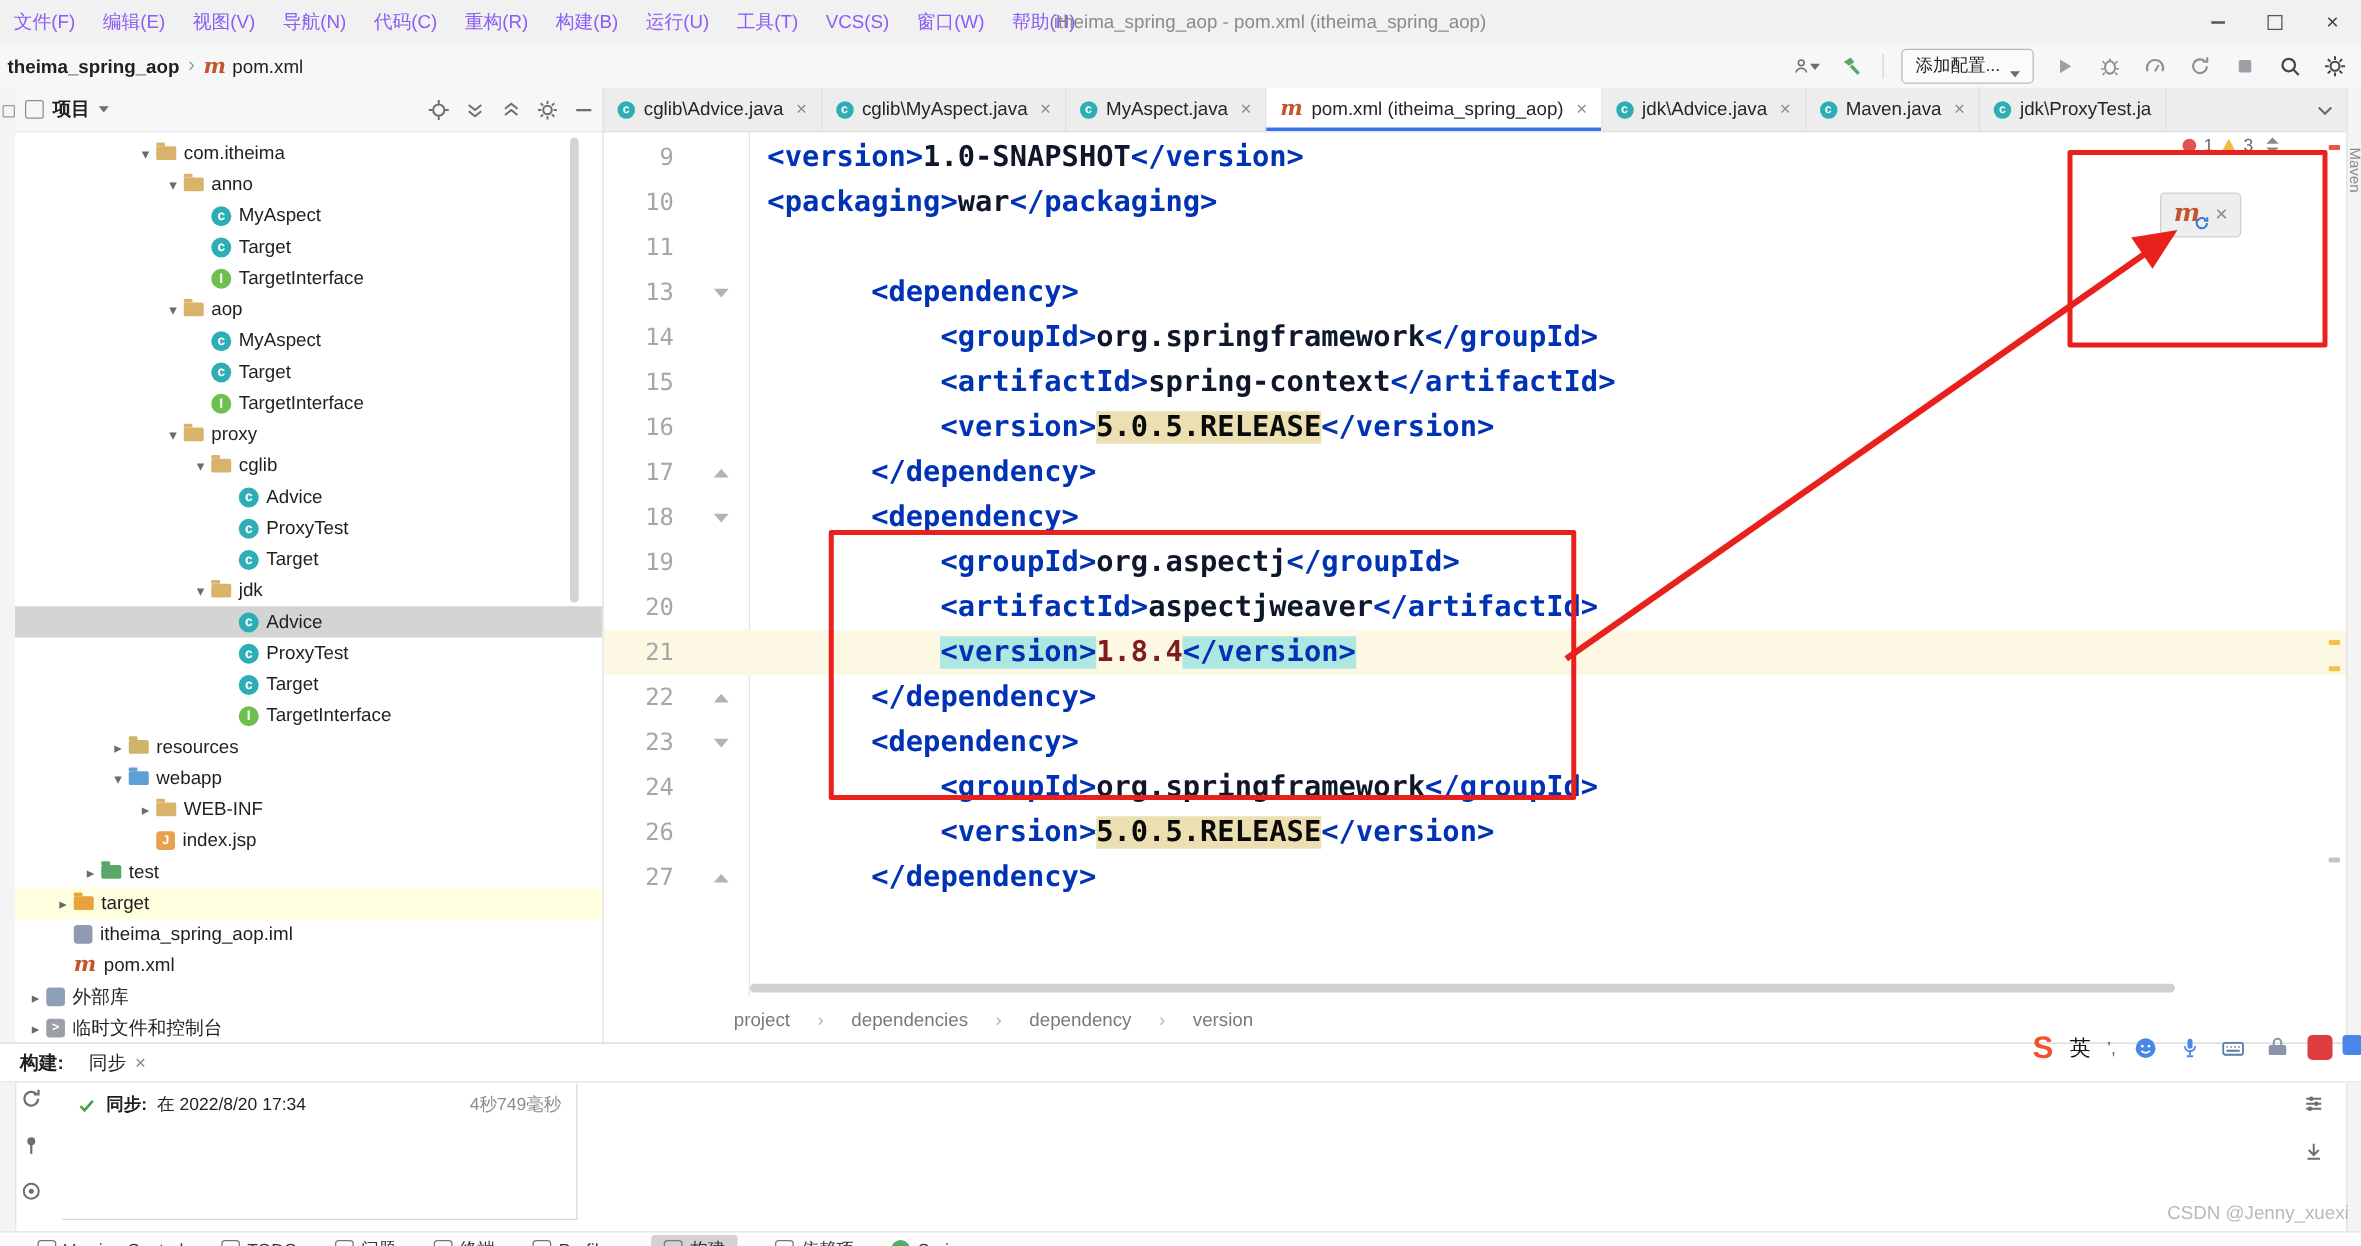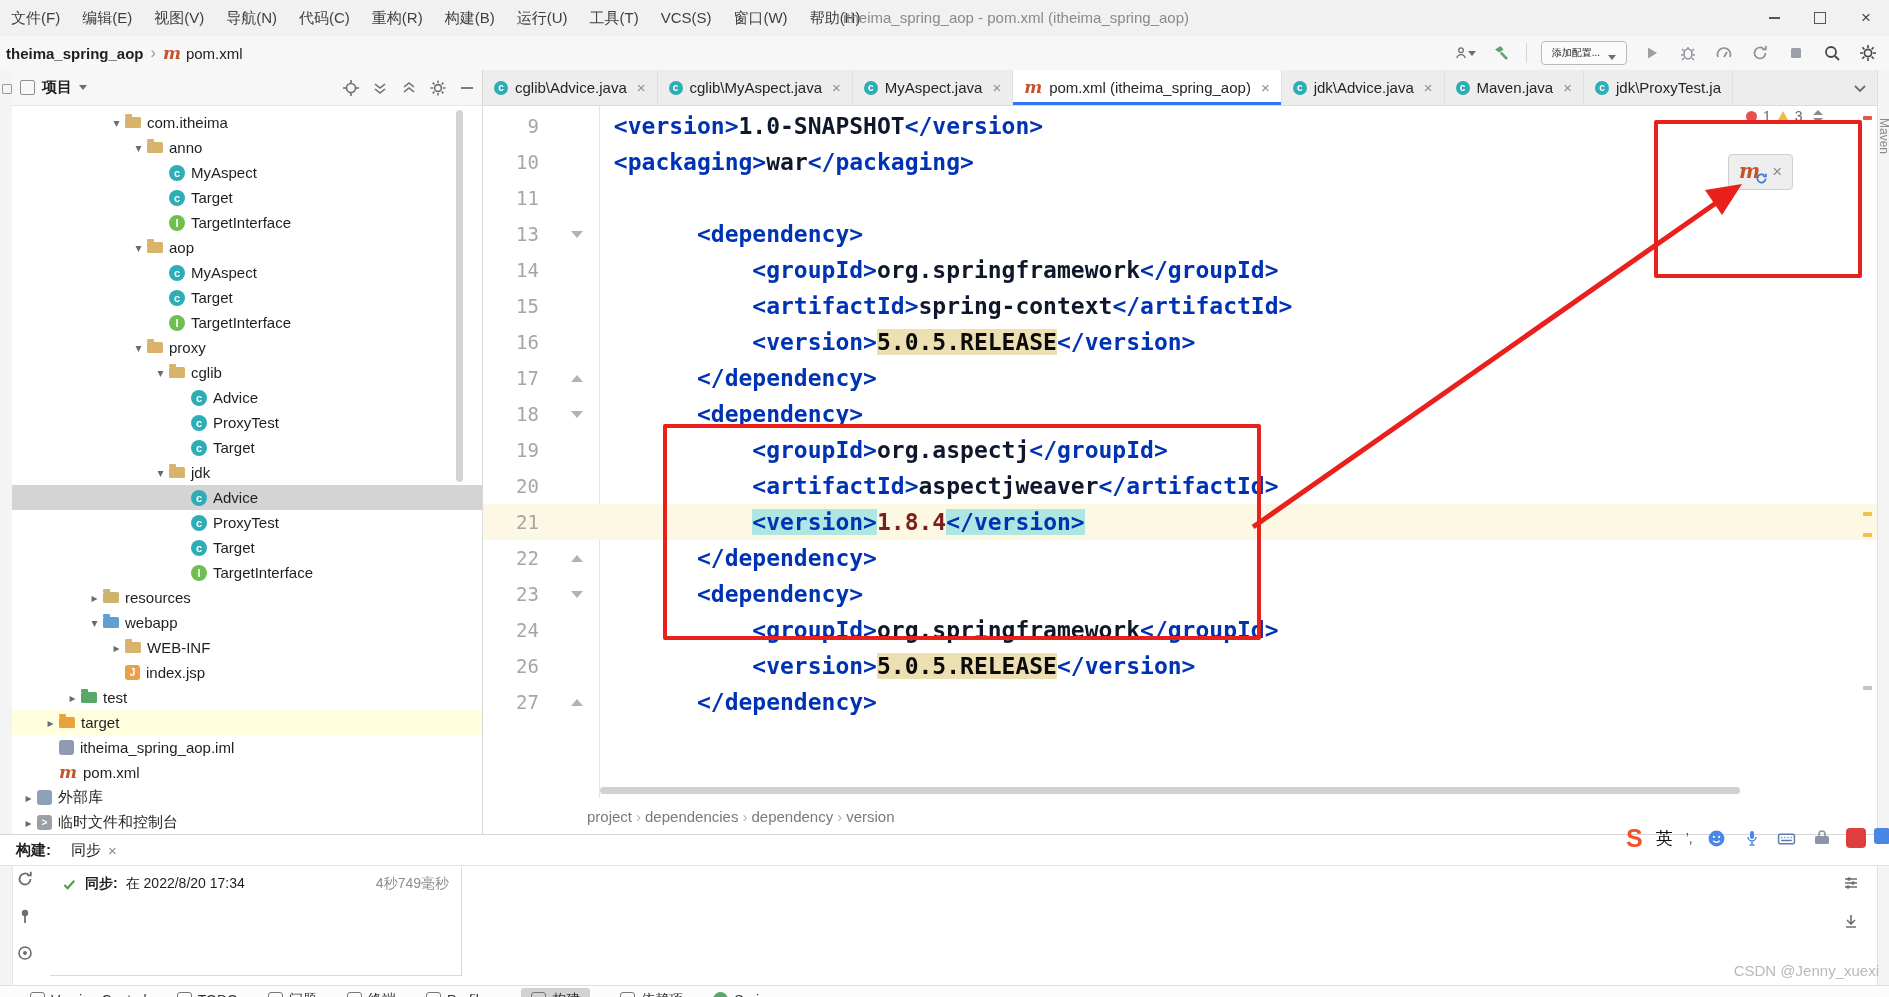--- a/index.html
+++ b/index.html
@@ -2,38 +2,38 @@
 <html><head>
 <meta charset="utf-8">
 <style>
   html,body{margin:0;padding:0;background:#ddd;}
   .app{position:relative;width:1889px;height:997px;overflow:hidden;background:#fff;
        font-family:"Liberation Sans",sans-serif;font-size:15px;color:#1f1f1f;}
 
   
   .titlebar{position:absolute;left:0;top:0;width:1889px;height:36px;background:#f1f1f1;
             border-bottom:1px solid #e3e3e3;display:flex;align-items:center;}
-  .mitem{padding:0 11px;line-height:36px;color:#404040;cursor:default;}
+  .mitem{padding:0 11px;line-height:36px;color:#8b5cf6;cursor:default;}
   .wtitle{position:absolute;left:843px;top:0;line-height:36px;color:#8a8a8a;}
   .wctrls{position:absolute;right:0;top:0;display:flex;}
   .wbtn{width:46px;height:36px;display:flex;align-items:center;justify-content:center;color:#444;}
   .ic-min{width:11px;height:2px;background:#555;display:block;}
   .ic-max{width:10px;height:10px;border:1.5px solid #555;display:block;}
   .ic-x{font-size:17px;color:#444;}
 
   
   .navbar{position:absolute;left:0;top:36px;width:1889px;height:34px;background:#f7f7f7;
           display:flex;align-items:center;}
   .crumb-proj{font-weight:bold;margin-left:6px;}
   .crumb-sep{color:#9a9a9a;margin:0 7px;font-size:16px;}
   .crumb-file{margin-left:5px;}
   .nav-right{position:absolute;right:10px;top:0;height:34px;display:flex;align-items:center;gap:14px;}
   .nav-sep{width:1px;height:20px;background:#d4d4d4;}
   .addcfg{display:flex;align-items:flex-end;gap:8px;border:1px solid #b9b9b9;border-radius:4px;
-          padding:4px 10px;font-size:10px;color:#222;background:#fbfbfb;}
+          padding:4px 10px;font-size:14px;color:#222;background:#fbfbfb;}
   .caret-d{width:0;height:0;border-left:4.5px solid transparent;border-right:4.5px solid transparent;
            border-top:5px solid #6e6e6e;display:inline-block;}
 
   
   .leftbar{position:absolute;left:0;top:70px;width:12px;height:927px;background:#f4f4f4;border-right:1px solid #e6e6e6;}
   .leftbar .mini{position:absolute;left:2px;top:14px;width:8px;height:8px;border:1.5px solid #9a9a9a;border-radius:1px;}
   .rightbar{position:absolute;left:1877px;top:70px;width:12px;height:918px;background:#f4f4f4;border-left:1px solid #e0e0e0;}
   .vlabel{position:absolute;left:-1px;top:48px;writing-mode:vertical-rl;font-size:12px;color:#8a8a8a;}
 
   
@@ -94,21 +94,21 @@
   .inspect{position:absolute;left:1746px;top:108px;display:flex;align-items:center;gap:6px;font-size:14px;color:#666;}
   .err-dot{width:11px;height:11px;border-radius:50%;background:#e35252;}
   .warn-tri{width:0;height:0;border-left:6.5px solid transparent;border-right:6.5px solid transparent;border-bottom:11px solid #f2b93f;}
   .insp-chev{display:flex;flex-direction:column;gap:3px;margin-left:4px;}
   .chev-u{width:0;height:0;border-left:5px solid transparent;border-right:5px solid transparent;border-bottom:5px solid #8a8a8a;}
   .chev-dd{width:0;height:0;border-left:5px solid transparent;border-right:5px solid transparent;border-top:5px solid #8a8a8a;}
   .stripe-mark{position:absolute;width:9px;height:4px;border-radius:1px;}
 
   
   .crumbbar{position:absolute;left:483px;top:798px;width:1394px;height:36px;background:#fff;
-            display:flex;align-items:center;gap:4px;padding-left:104px;box-sizing:border-box;color:#7a7a7a;}
+            display:flex;align-items:center;gap:22px;padding-left:104px;box-sizing:border-box;color:#7a7a7a;}
   .bc-sep{color:#b4b4b4;}
 
   
   .ann-rect{position:absolute;border:4px solid #e8211d;border-radius:2px;z-index:50;pointer-events:none;}
   .r1{left:1654px;top:120px;width:200px;height:150px;}
   .r2{left:663px;top:424px;width:590px;height:208px;}
   .arrow-ov{position:absolute;left:0;top:0;z-index:49;pointer-events:none;}
   .maven-popup{position:absolute;left:1728px;top:154px;height:34px;z-index:47;display:flex;align-items:center;gap:12px;
                background:#eeeeee;border:1px solid #cfcfcf;border-radius:4px;padding:0 10px;}
   .mp-icon{position:relative;display:inline-block;}

